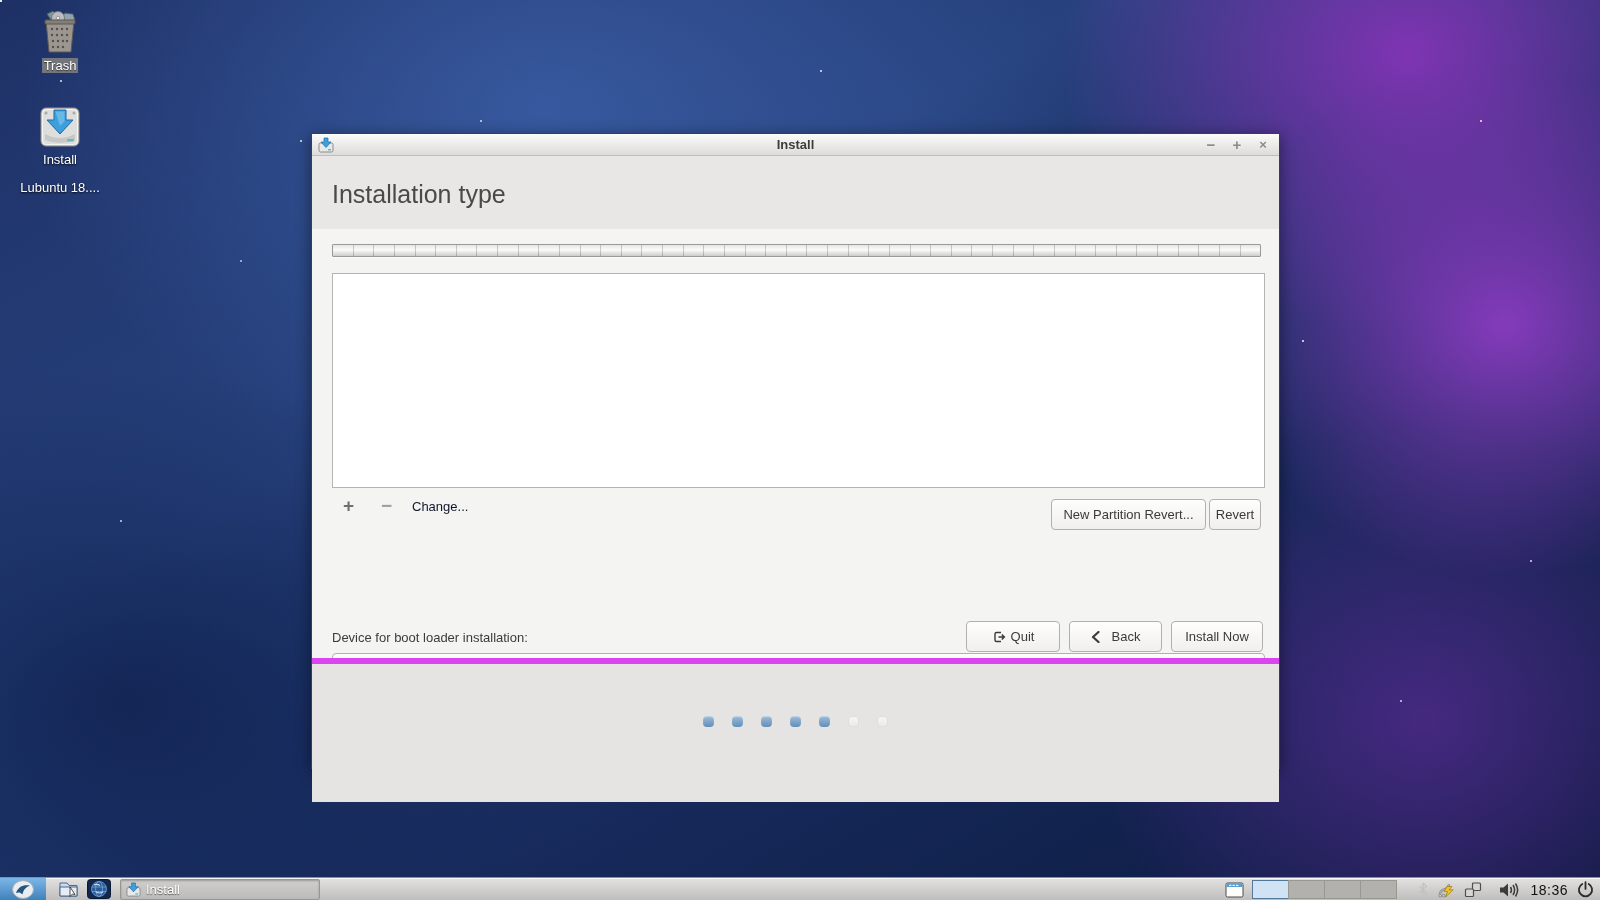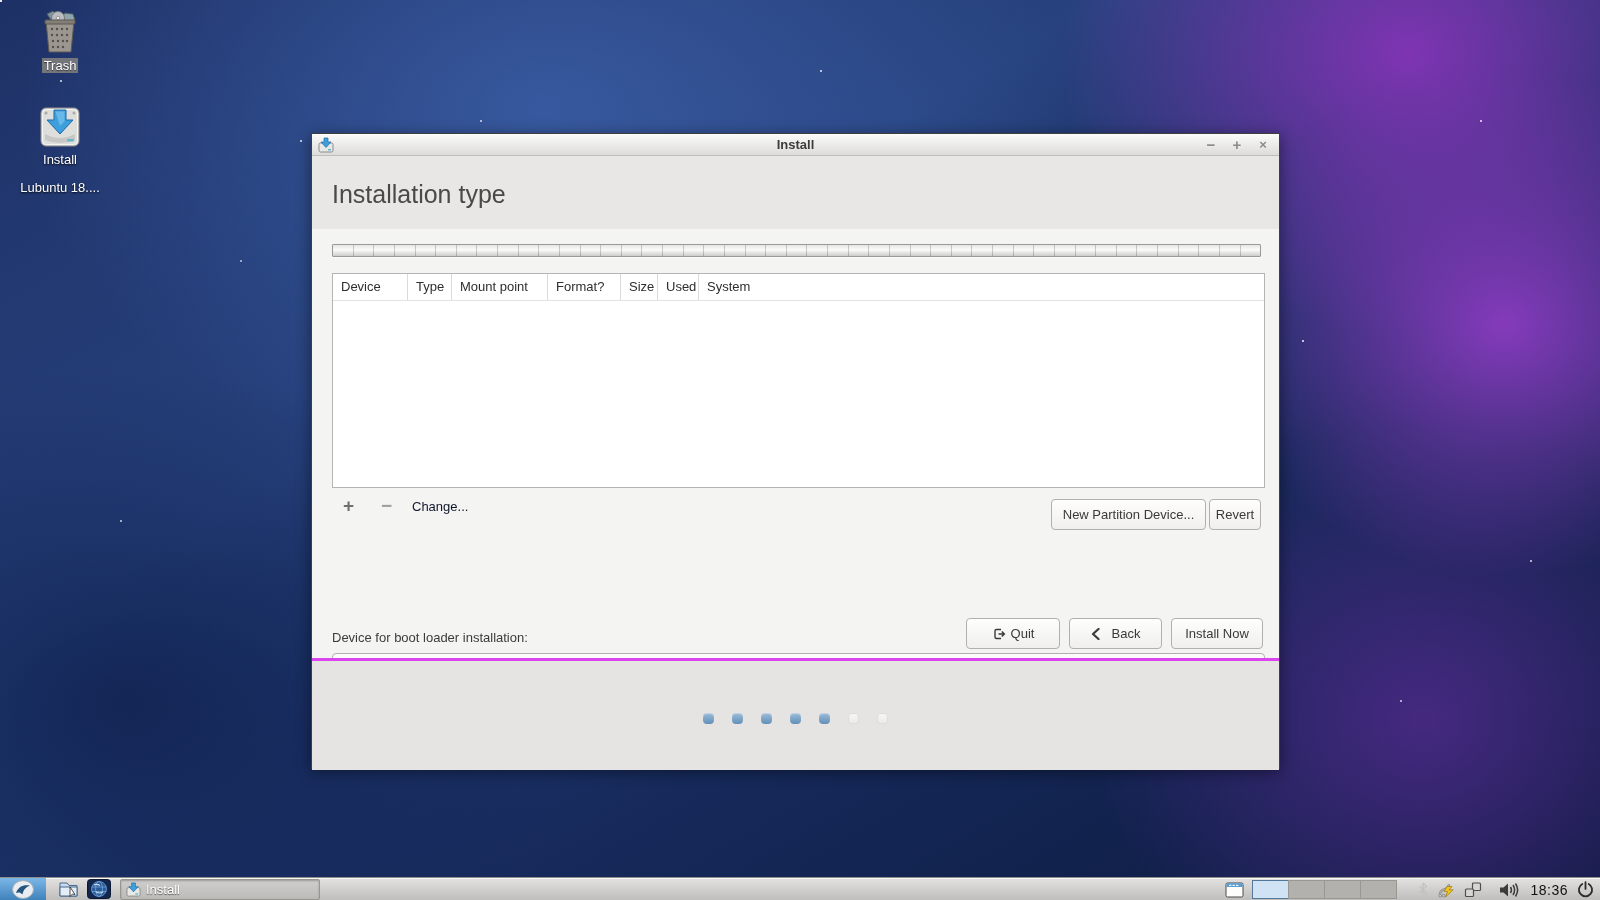--- a/index.html
+++ b/index.html
@@ -97,21 +97,21 @@
     background:linear-gradient(#fdfdfc,#f1f0ef); border:1px solid #b1b0af; border-radius:4px;
     display:flex; align-items:center; padding:0 10px; cursor:pointer; }
   .dropdown .value { flex:1; font-size:13px; color:#2f2f2f; }
   .dropdown .arrow { font-size:9px; color:#333; }
 
   .actions { position:absolute; right:16px; top:-43px; display:flex; gap:9px; }
   .btn-quit { width:94px; height:31px; }
   .btn-back { width:93px; height:31px;gap:12px; }
   .btn-install { width:92px; height:31px; }
 
-  .win-footer { position:relative; height:112px; background:#e5e4e3; border-top:3px solid #d946ef; }
+  .win-footer { position:relative; height:144px; background:#e5e4e3; border-top:6px solid #d946ef; }
   .dots { position:absolute; left:0; right:0; top:52px; display:flex; justify-content:center; gap:18px; }
   .dot { width:11px; height:11px; border-radius:4px; background:linear-gradient(#9dbdd8,#628fb8);
     box-shadow:inset 0 1px 1px rgba(255,255,255,.4); }
   .dot:not(.active) { background:linear-gradient(#f7f7f6,#e9e9e8); box-shadow:inset 0 0 0 1px #dcdcdb; }
 
   
   .taskbar { position:absolute; left:0; bottom:0; width:1600px; height:23px;
     background:linear-gradient(#e3e2e1,#bfbebd); border-top:1px solid #8f8e8d;
     box-shadow:inset 0 1px 0 #f6f6f5; display:flex; align-items:center; }
   .start-btn { width:46px; height:23px; background:linear-gradient(#7cb7e8,#3d7fb8);
@@ -243,37 +243,28 @@
           <div class="seg"></div>
           <div class="seg"></div>
           <div class="seg"></div>
           <div class="seg"></div>
           <div class="seg"></div>
           <div class="seg"></div>
           <div class="seg"></div>
         </div>
 
       <div class="part-table">
-        <div class="thead">
-          <div class="th col-device">Device</div>
-          <div class="th col-type">Type</div>
-          <div class="th col-mount">Mount point</div>
-          <div class="th col-format">Format?</div>
-          <div class="th col-size">Size</div>
-          <div class="th col-used">Used</div>
-          <div class="th col-system">System</div>
-        </div>
       </div>
 
       <div class="tool-plus">+</div>
       <div class="tool-minus">−</div>
       <div class="tool-change">Change...</div>
 
       <button class="btn btn-npt">
-        <span>New Partition Device...</span>
+        <span>New Partition Revert...</span>
       </button>
       <button class="btn btn-revert">
         <span>Revert</span>
       </button>
 
       <div class="boot-label">Device for boot loader installation:</div>
       <div class="dropdown">
         <span class="value">/dev/sda ATA VBOX HARDDISK (85.9 GB)</span>
         <span class="arrow">▼</span>
       </div>

